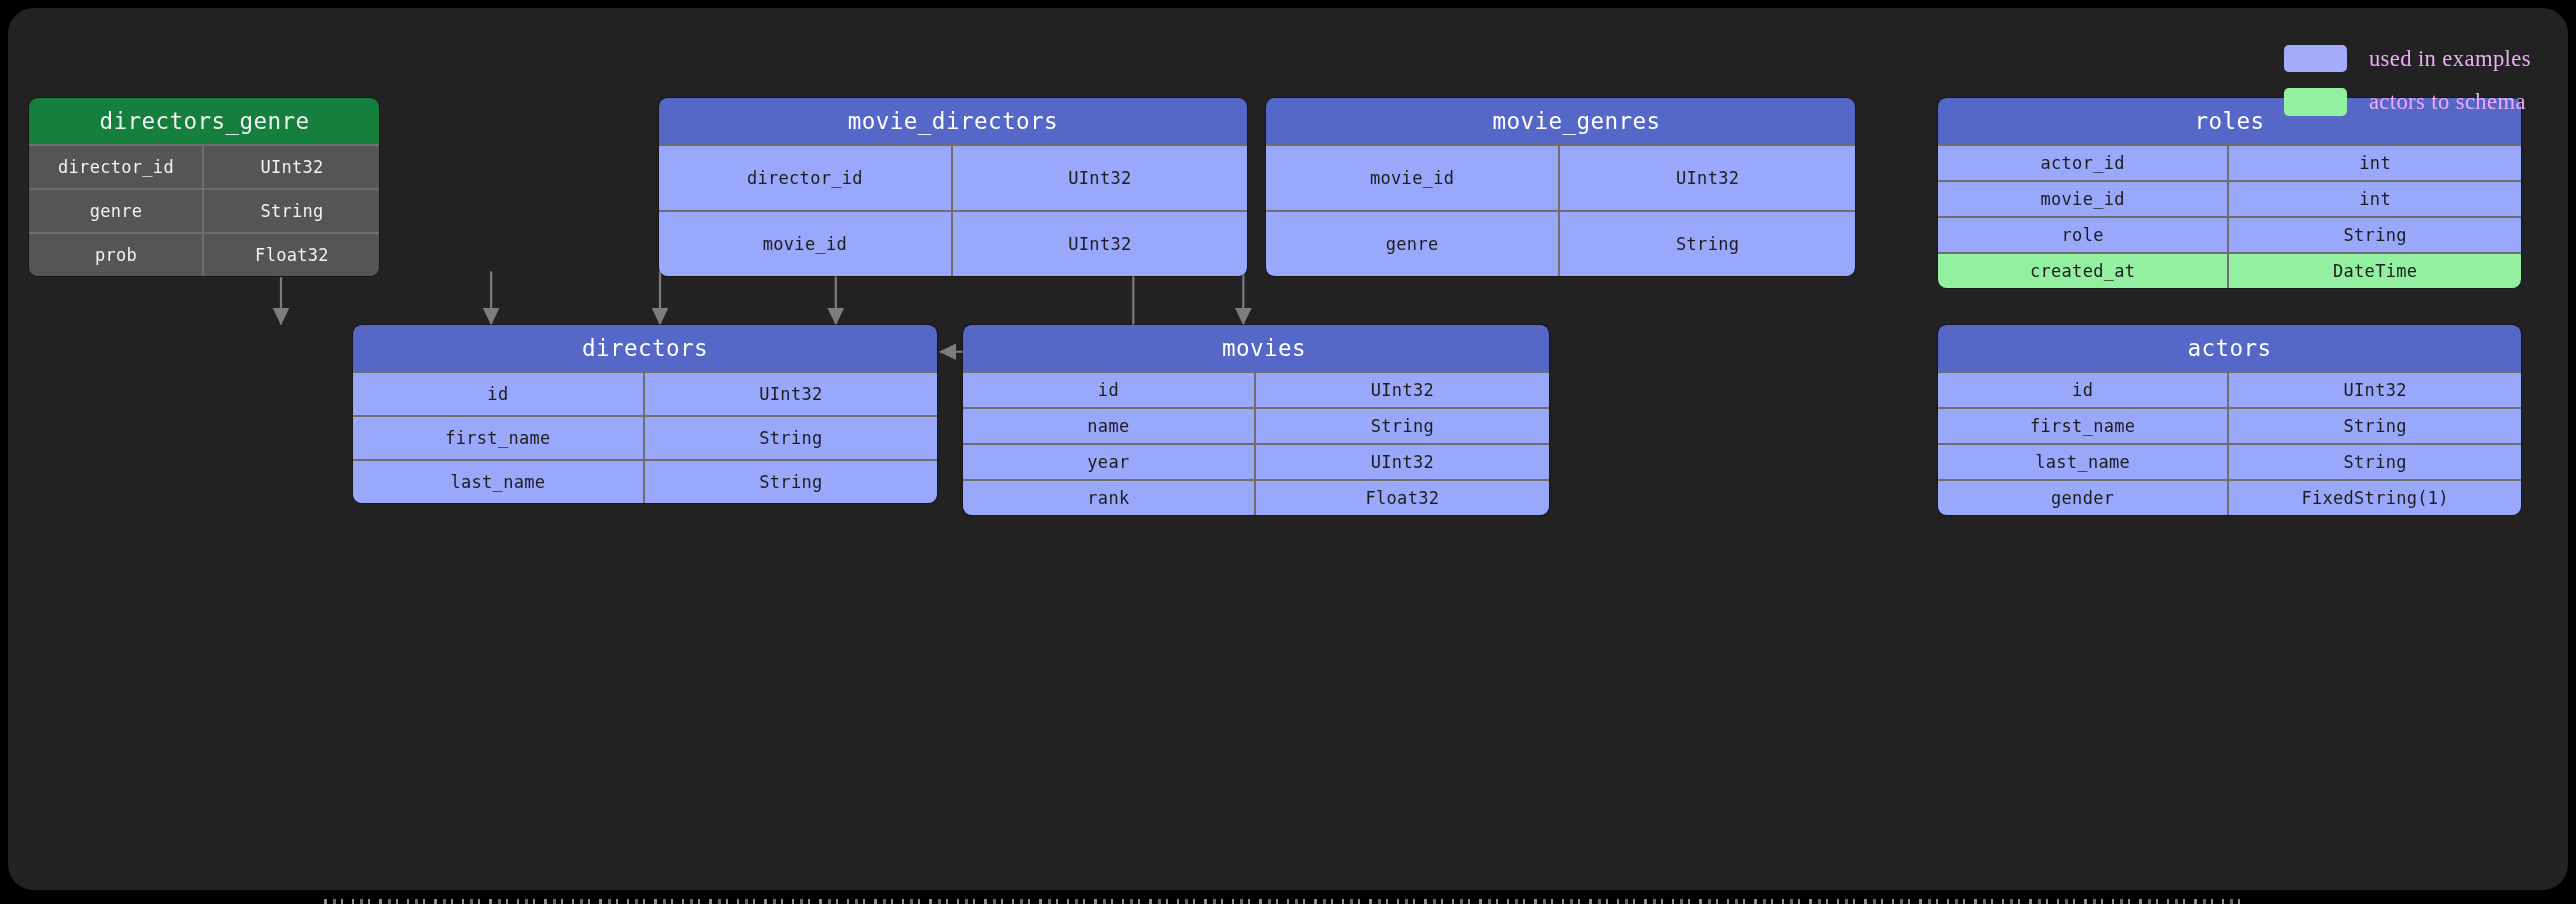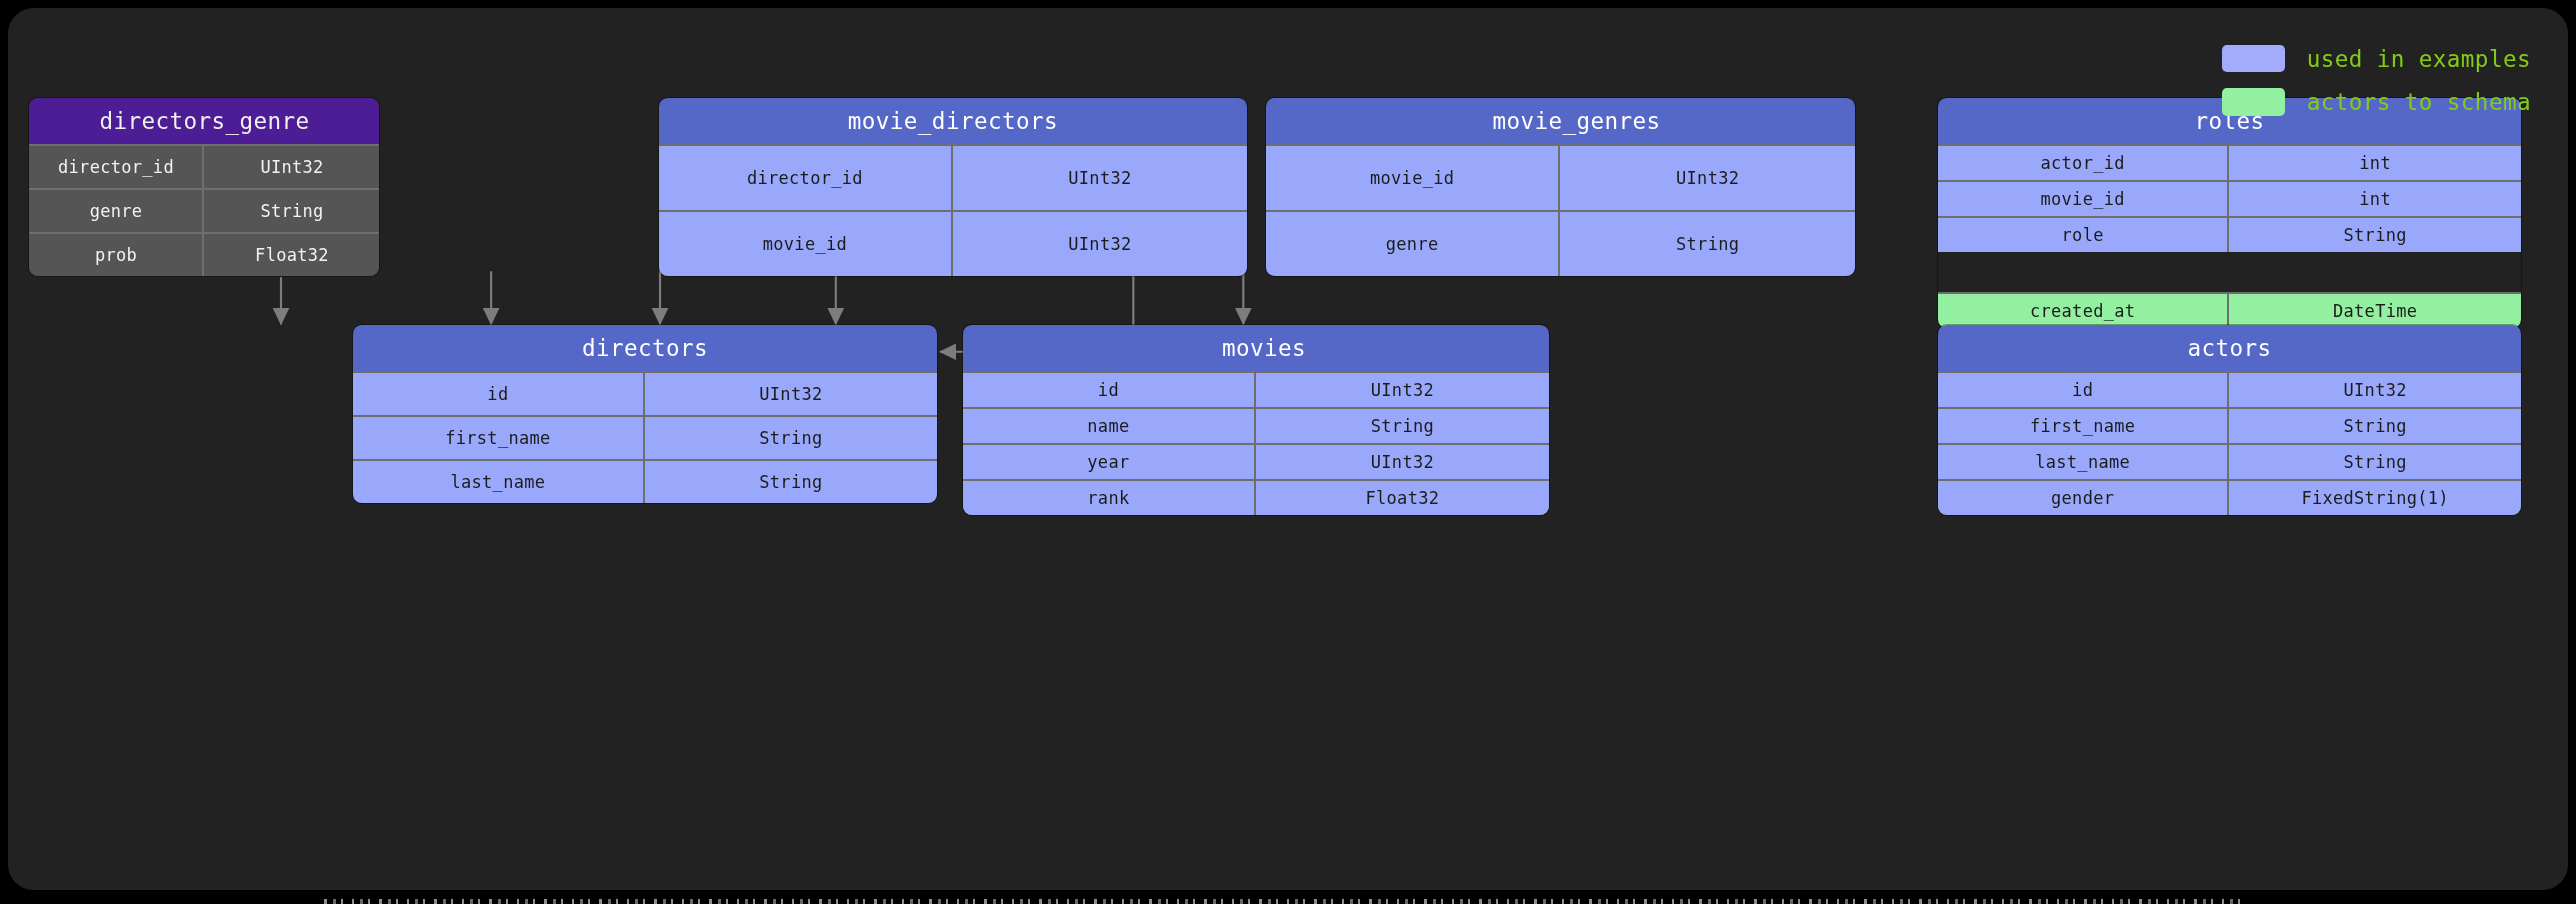--- a/index.html
+++ b/index.html
@@ -41,24 +41,25 @@
     gap: 21.6px;
   }
   .legend-swatch {
     width: 63px;
     height: 27.5px;
     border-radius: 4.9px;
   }
   .legend-swatch.blue  { background: #a3abfb; }
   .legend-swatch.green { background: #92f0a0; }
   .legend-label {
-    color: #84cc16;
+    color: #f0abfc;
     font-size: 22.6px;
     letter-spacing: 0.4px;
     white-space: nowrap;
+    font-family: Liberation Serif, serif;
   }
 
   
   .table {
     position: absolute;
     border-radius: 8.8px;
     overflow: hidden;
     box-shadow: 0 0 0 1px rgba(0,0,0,0.35);
     z-index: 10;
   }
@@ -89,26 +90,26 @@
   }
   .t-cell.name { width: 50%; border-right: 2px solid #6e6e6e; }
   .t-cell.type { width: 50%; }
 
   
   .theme-blue .t-title { background: #5568c8; }
   .theme-blue .t-row   { background: #9aa8fc; }
   .theme-blue .t-cell  { color: #1c1c1c; }
 
   
-  .theme-gray .t-title { background: #4c1d95; color: #f0f0f0; }
+  .theme-gray .t-title { background: #15803d; color: #f0f0f0; }
   .theme-gray .t-row   { background: #555555; }
   .theme-gray .t-cell  { color: #f2f2f2; }
 
   
-  .t-row.added { background: #92f0a0; margin-top: 40px; }
+  .t-row.added { background: #92f0a0; }
   .t-row.added .t-cell { color: #1c1c1c; }
 
   
   #wires {
     position: absolute;
     left: 0; top: 0;
     width: 2560px;
     height: 882px;
     pointer-events: none;
     z-index: 5;

